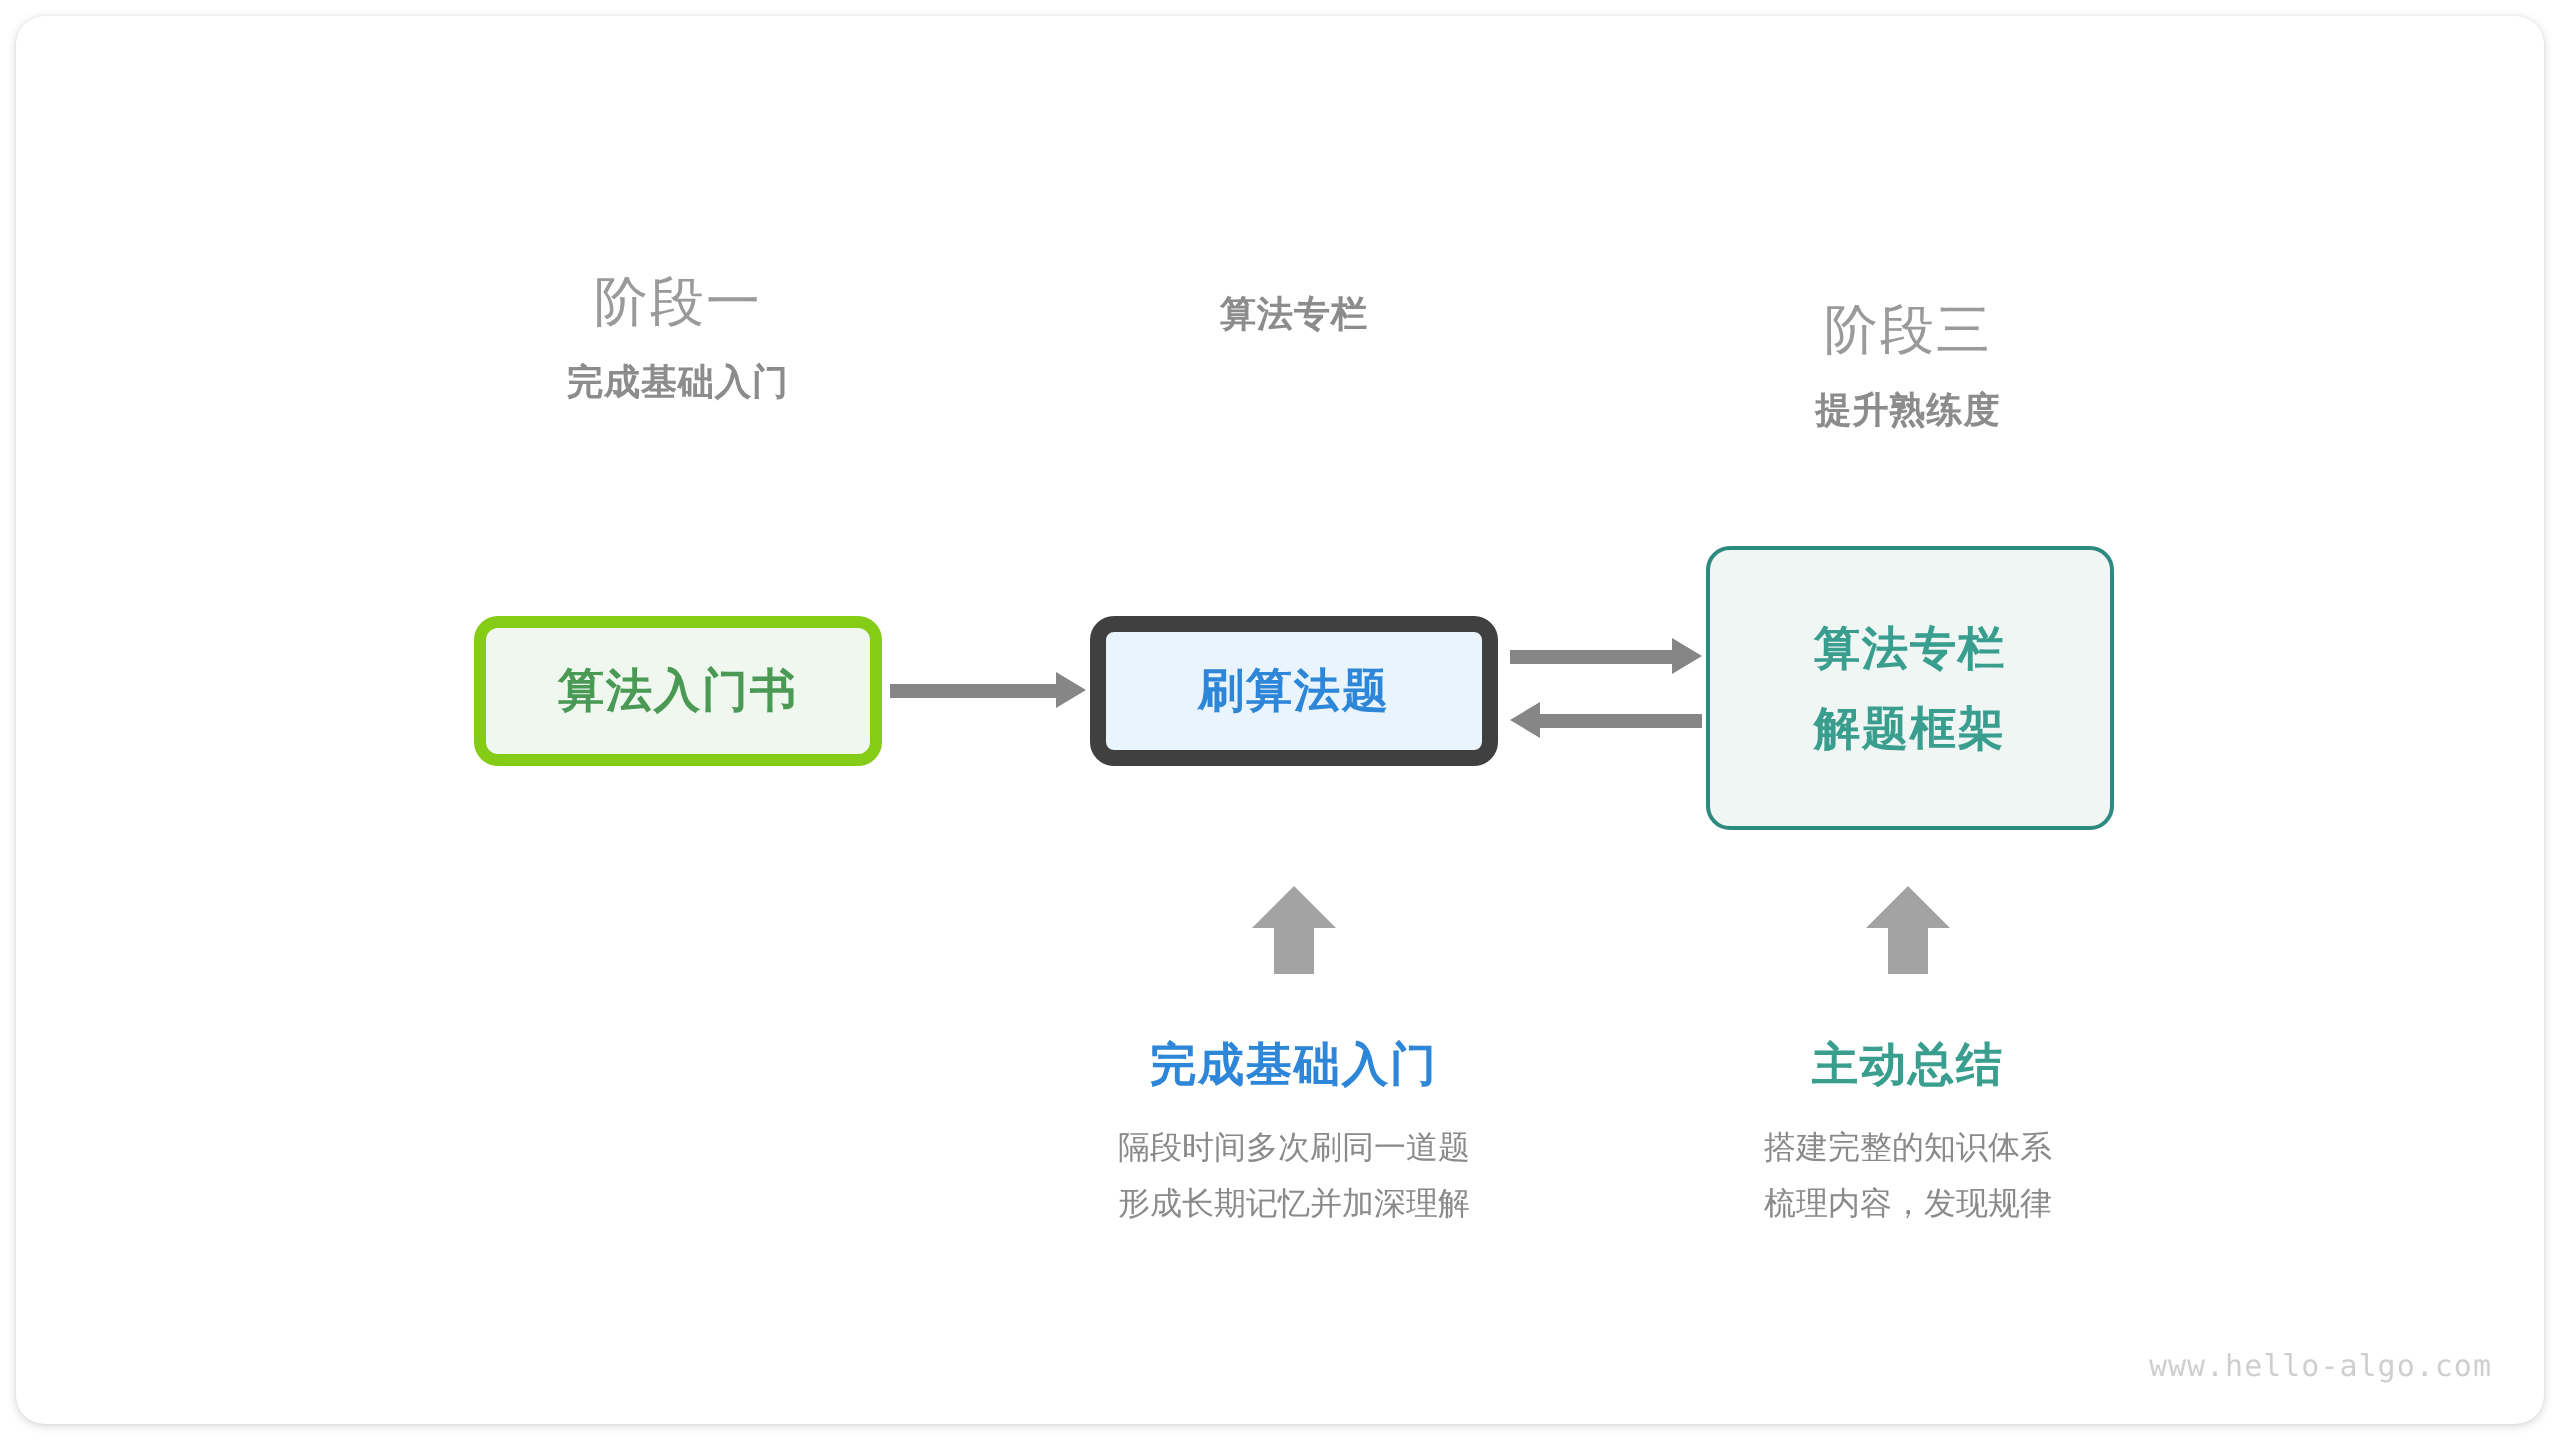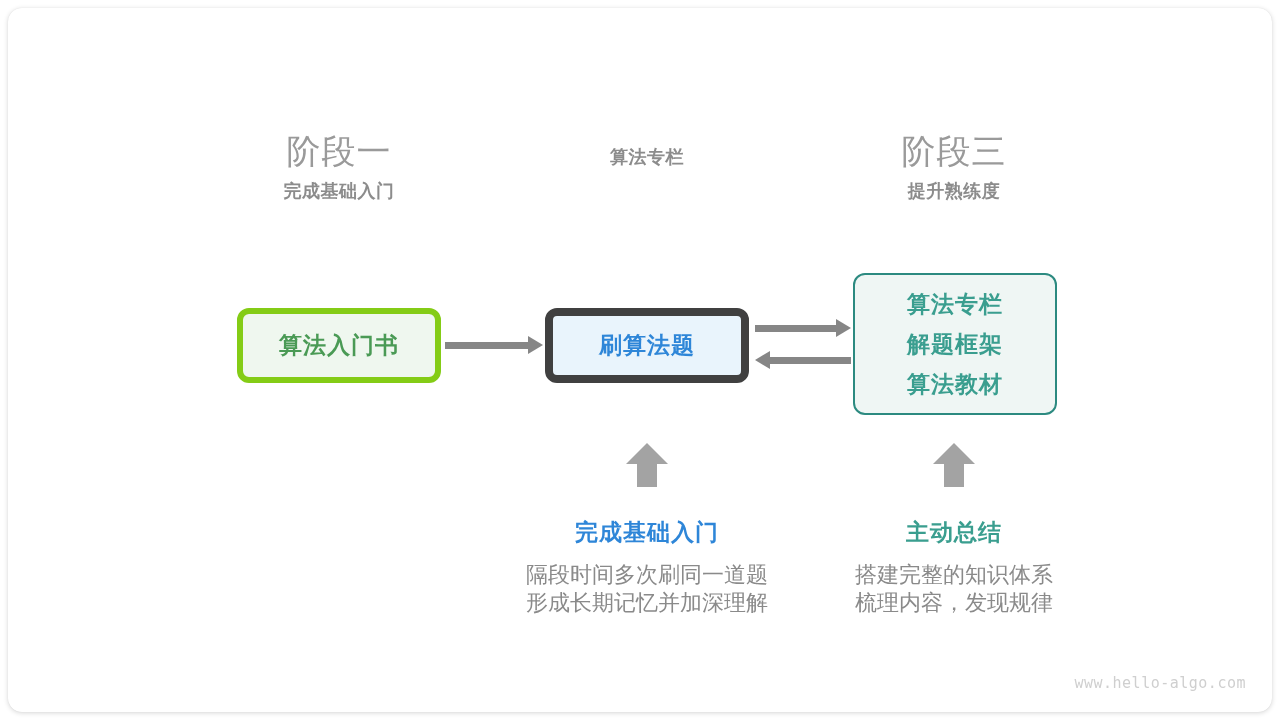--- a/index.html
+++ b/index.html
@@ -25,37 +25,37 @@
     overflow: hidden;
   }
 
   
   .phase {
     position: absolute;
     text-align: center;
     width: 260px;
   }
   .phase-top {
-    font-size: 34px;
+    font-size: 27px;
     font-weight: 400;
     color: #9a9a9a;
     letter-spacing: 1px;
     line-height: 34px;
   }
   .phase-sub {
     font-size: 18px;
     font-weight: bold;
     color: #8c8c8c;
     letter-spacing: 0.5px;
     line-height: 30px;
     margin-top: 8px;
   }
   #phase-1 { left: 201px; top: 126px; }
   #phase-2 { left: 509px; top: 126px; }
-  #phase-3 { left: 816px; top: 126px; }
+  #phase-3 { left: 816px; top: 140px; }
 
   
   .node {
     position: absolute;
     box-sizing: border-box;
     border-radius: 12px;
     display: flex;
     flex-direction: column;
     align-items: center;
     justify-content: center;
@@ -125,21 +125,21 @@
     text-align: center;
   }
   .annotation .title {
     font-size: 23px;
     font-weight: bold;
     letter-spacing: 1px;
     line-height: 30px;
   }
   .annotation .desc {
     margin-top: 14px;
-    font-size: 22px;
+    font-size: 16px;
     color: #8a8a8a;
     line-height: 28px;
   }
   #annotation-review { left: 489px; top: 509px; }
   #annotation-review .title { color: #2e86d8; }
   #annotation-summary { left: 796px; top: 509px; }
   #annotation-summary .title { color: #3a9e8f; }
 
   
   #watermark {
@@ -173,21 +173,20 @@
     <div>算法入门书</div>
   </div>
 
   <div class="node" id="node-practice">
     <div>刷算法题</div>
   </div>
 
   <div class="node" id="node-system">
     <div class="line">算法专栏</div>
     <div class="line">解题框架</div>
-    <div class="line">算法教材</div>
   </div>
 
   <div class="h-arrow right" id="arrow-book-practice"></div>
   <div class="h-arrow right" id="arrow-practice-system"></div>
   <div class="h-arrow left" id="arrow-system-practice"></div>
 
   <svg class="up-arrow" id="up-arrow-review" viewBox="0 0 46 46">
     <polygon points="23,2 44,23 33,23 33,46 13,46 13,23 2,23" fill="#a3a3a3"></polygon>
   </svg>
   <svg class="up-arrow" id="up-arrow-summary" viewBox="0 0 46 46">

